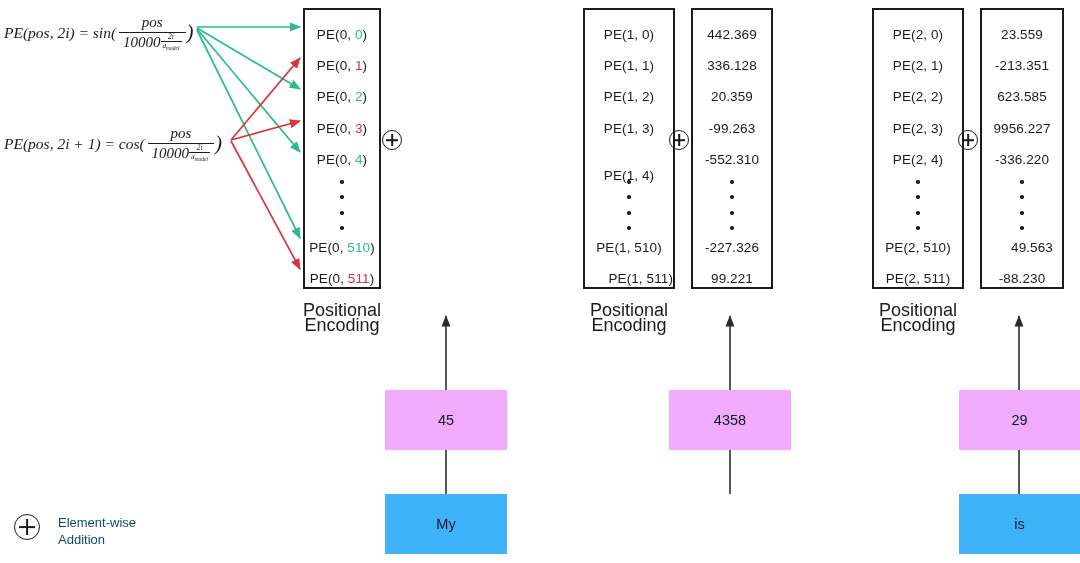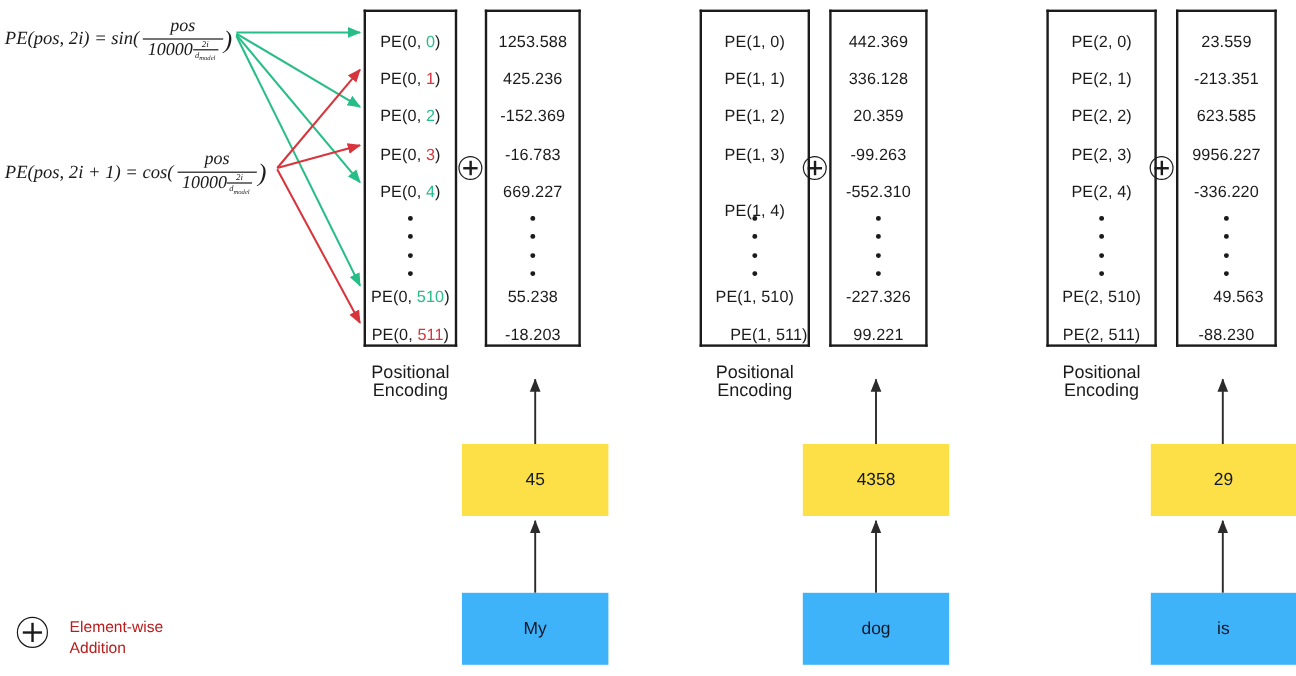--- a/index.html
+++ b/index.html
@@ -73,33 +73,33 @@
   }
   .plus::before,.plus::after{content:"";position:absolute;background:#1b1b1b;}
   .plus::before{left:50%;top:3px;bottom:3px;width:1.6px;transform:translateX(-50%);}
   .plus::after{top:50%;left:3px;right:3px;height:1.6px;transform:translateY(-50%);}
   .plus.big{width:26px;height:26px;border-width:1.8px;}
   .plus.big::before{top:4px;bottom:4px;width:1.8px;}
   .plus.big::after{left:4px;right:4px;height:1.8px;}
 
   
   .pe-label{
-    position:absolute;text-align:center;font-size:15px;line-height:15px;color:#1b1b1b;
+    position:absolute;text-align:center;font-size:18px;line-height:15px;color:#1b1b1b;
   }
   .legend-text{
-    position:absolute;font-size:13px;line-height:17px;color:#b91c1c;
+    position:absolute;font-size:13px;line-height:17px;color:#0c4a6e;
   }
 
   
   .box{
     position:absolute;box-sizing:border-box;
     display:flex;align-items:center;justify-content:center;
     font-size:14.5px;color:#101828;
   }
-  .box.embed{background:#fde047;}
+  .box.embed{background:#f0abfc;margin-top:20px;}
   .box.token{background:#3fb3fa;}
 
   svg.overlay{position:absolute;left:0;top:0;width:1080px;height:563px;pointer-events:none;}
 </style>
 </head>
 <body>
 
 <div class="stage">
 
   <div class="formula abs" style="left:4px;top:14px;">
@@ -176,35 +176,20 @@
         <i></i>
         <i></i>
         <i></i>
       </div>
     <div class="vrow" style="top:232px;">PE(0,&nbsp;<span class="idx-even">510</span>)</div>
     <div class="vrow" style="top:263px;">PE(0,&nbsp;<span class="idx-odd">511</span>)</div>
   </div>
 
   <div class="plus" style="left:382px;top:130px;"></div>
 
-  <div class="vec" style="left:404px;top:8px;width:80px;height:281px;">
-    <div class="vrow num" style="top:19px;">1253.588</div>
-    <div class="vrow num" style="top:50px;">425.236</div>
-    <div class="vrow num" style="top:81px;">-152.369</div>
-    <div class="vrow num" style="top:113px;">-16.783</div>
-    <div class="vrow num" style="top:144px;">669.227</div>
-    <div class="vdots" style="top:172px;height:50px;">
-        <i></i>
-        <i></i>
-        <i></i>
-        <i></i>
-      </div>
-    <div class="vrow num" style="top:232px;">55.238</div>
-    <div class="vrow num" style="top:263px;">-18.203</div>
-  </div>
 
   <div class="pe-label" style="left:295px;top:303px;width:94px;">
     <div>Positional</div>
     <div>Encoding</div>
   </div>
 
   <div class="box embed" style="left:385px;top:370px;width:122px;height:60px;">45</div>
   <div class="box token" style="left:385px;top:494px;width:122px;height:60px;">My</div>
 
   <div class="vec" style="left:583px;top:8px;width:92px;height:281px;">
@@ -240,21 +225,20 @@
     <div class="vrow num" style="top:232px;">-227.326</div>
     <div class="vrow num" style="top:263px;">99.221</div>
   </div>
 
   <div class="pe-label" style="left:582px;top:303px;width:94px;">
     <div>Positional</div>
     <div>Encoding</div>
   </div>
 
   <div class="box embed" style="left:669px;top:370px;width:122px;height:60px;">4358</div>
-  <div class="box token" style="left:669px;top:494px;width:122px;height:60px;">dog</div>
 
   <div class="vec" style="left:872px;top:8px;width:92px;height:281px;">
     <div class="vrow" style="top:19px;">PE(2, 0)</div>
     <div class="vrow" style="top:50px;">PE(2, 1)</div>
     <div class="vrow" style="top:81px;">PE(2, 2)</div>
     <div class="vrow" style="top:113px;">PE(2, 3)</div>
     <div class="vrow" style="top:144px;">PE(2, 4)</div>
     <div class="vdots" style="top:172px;height:50px;">
         <i></i>
         <i></i>

